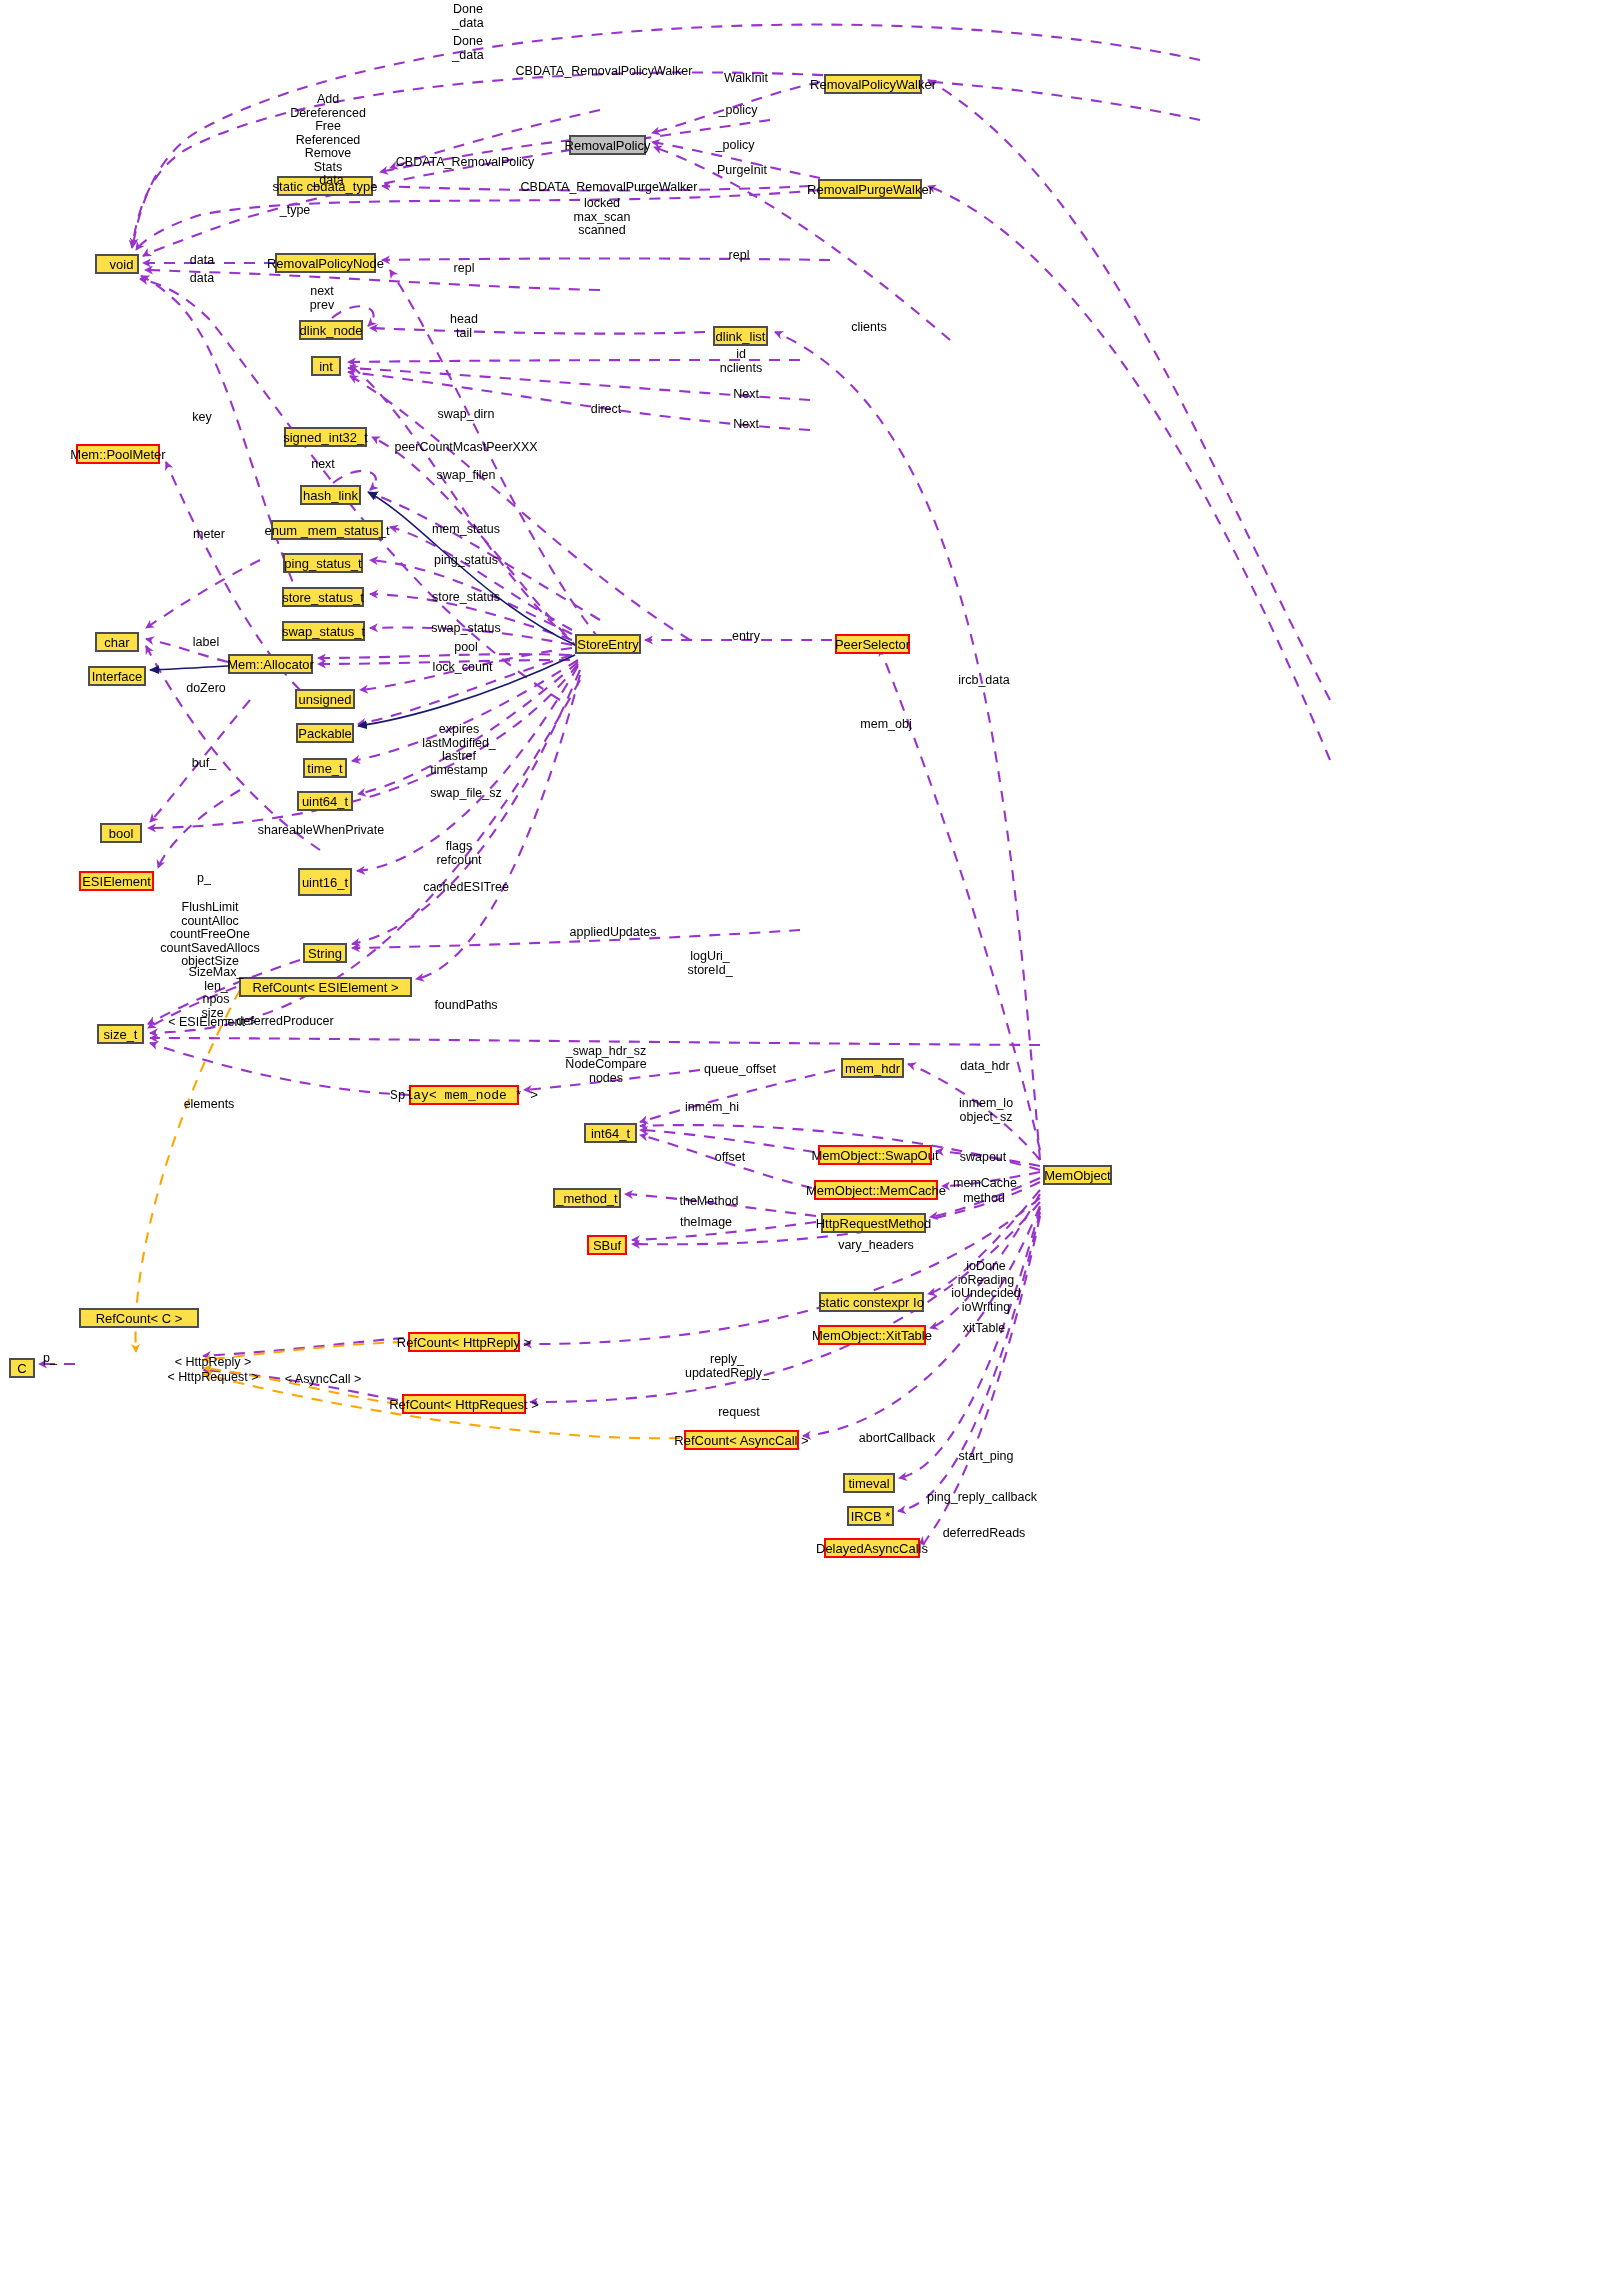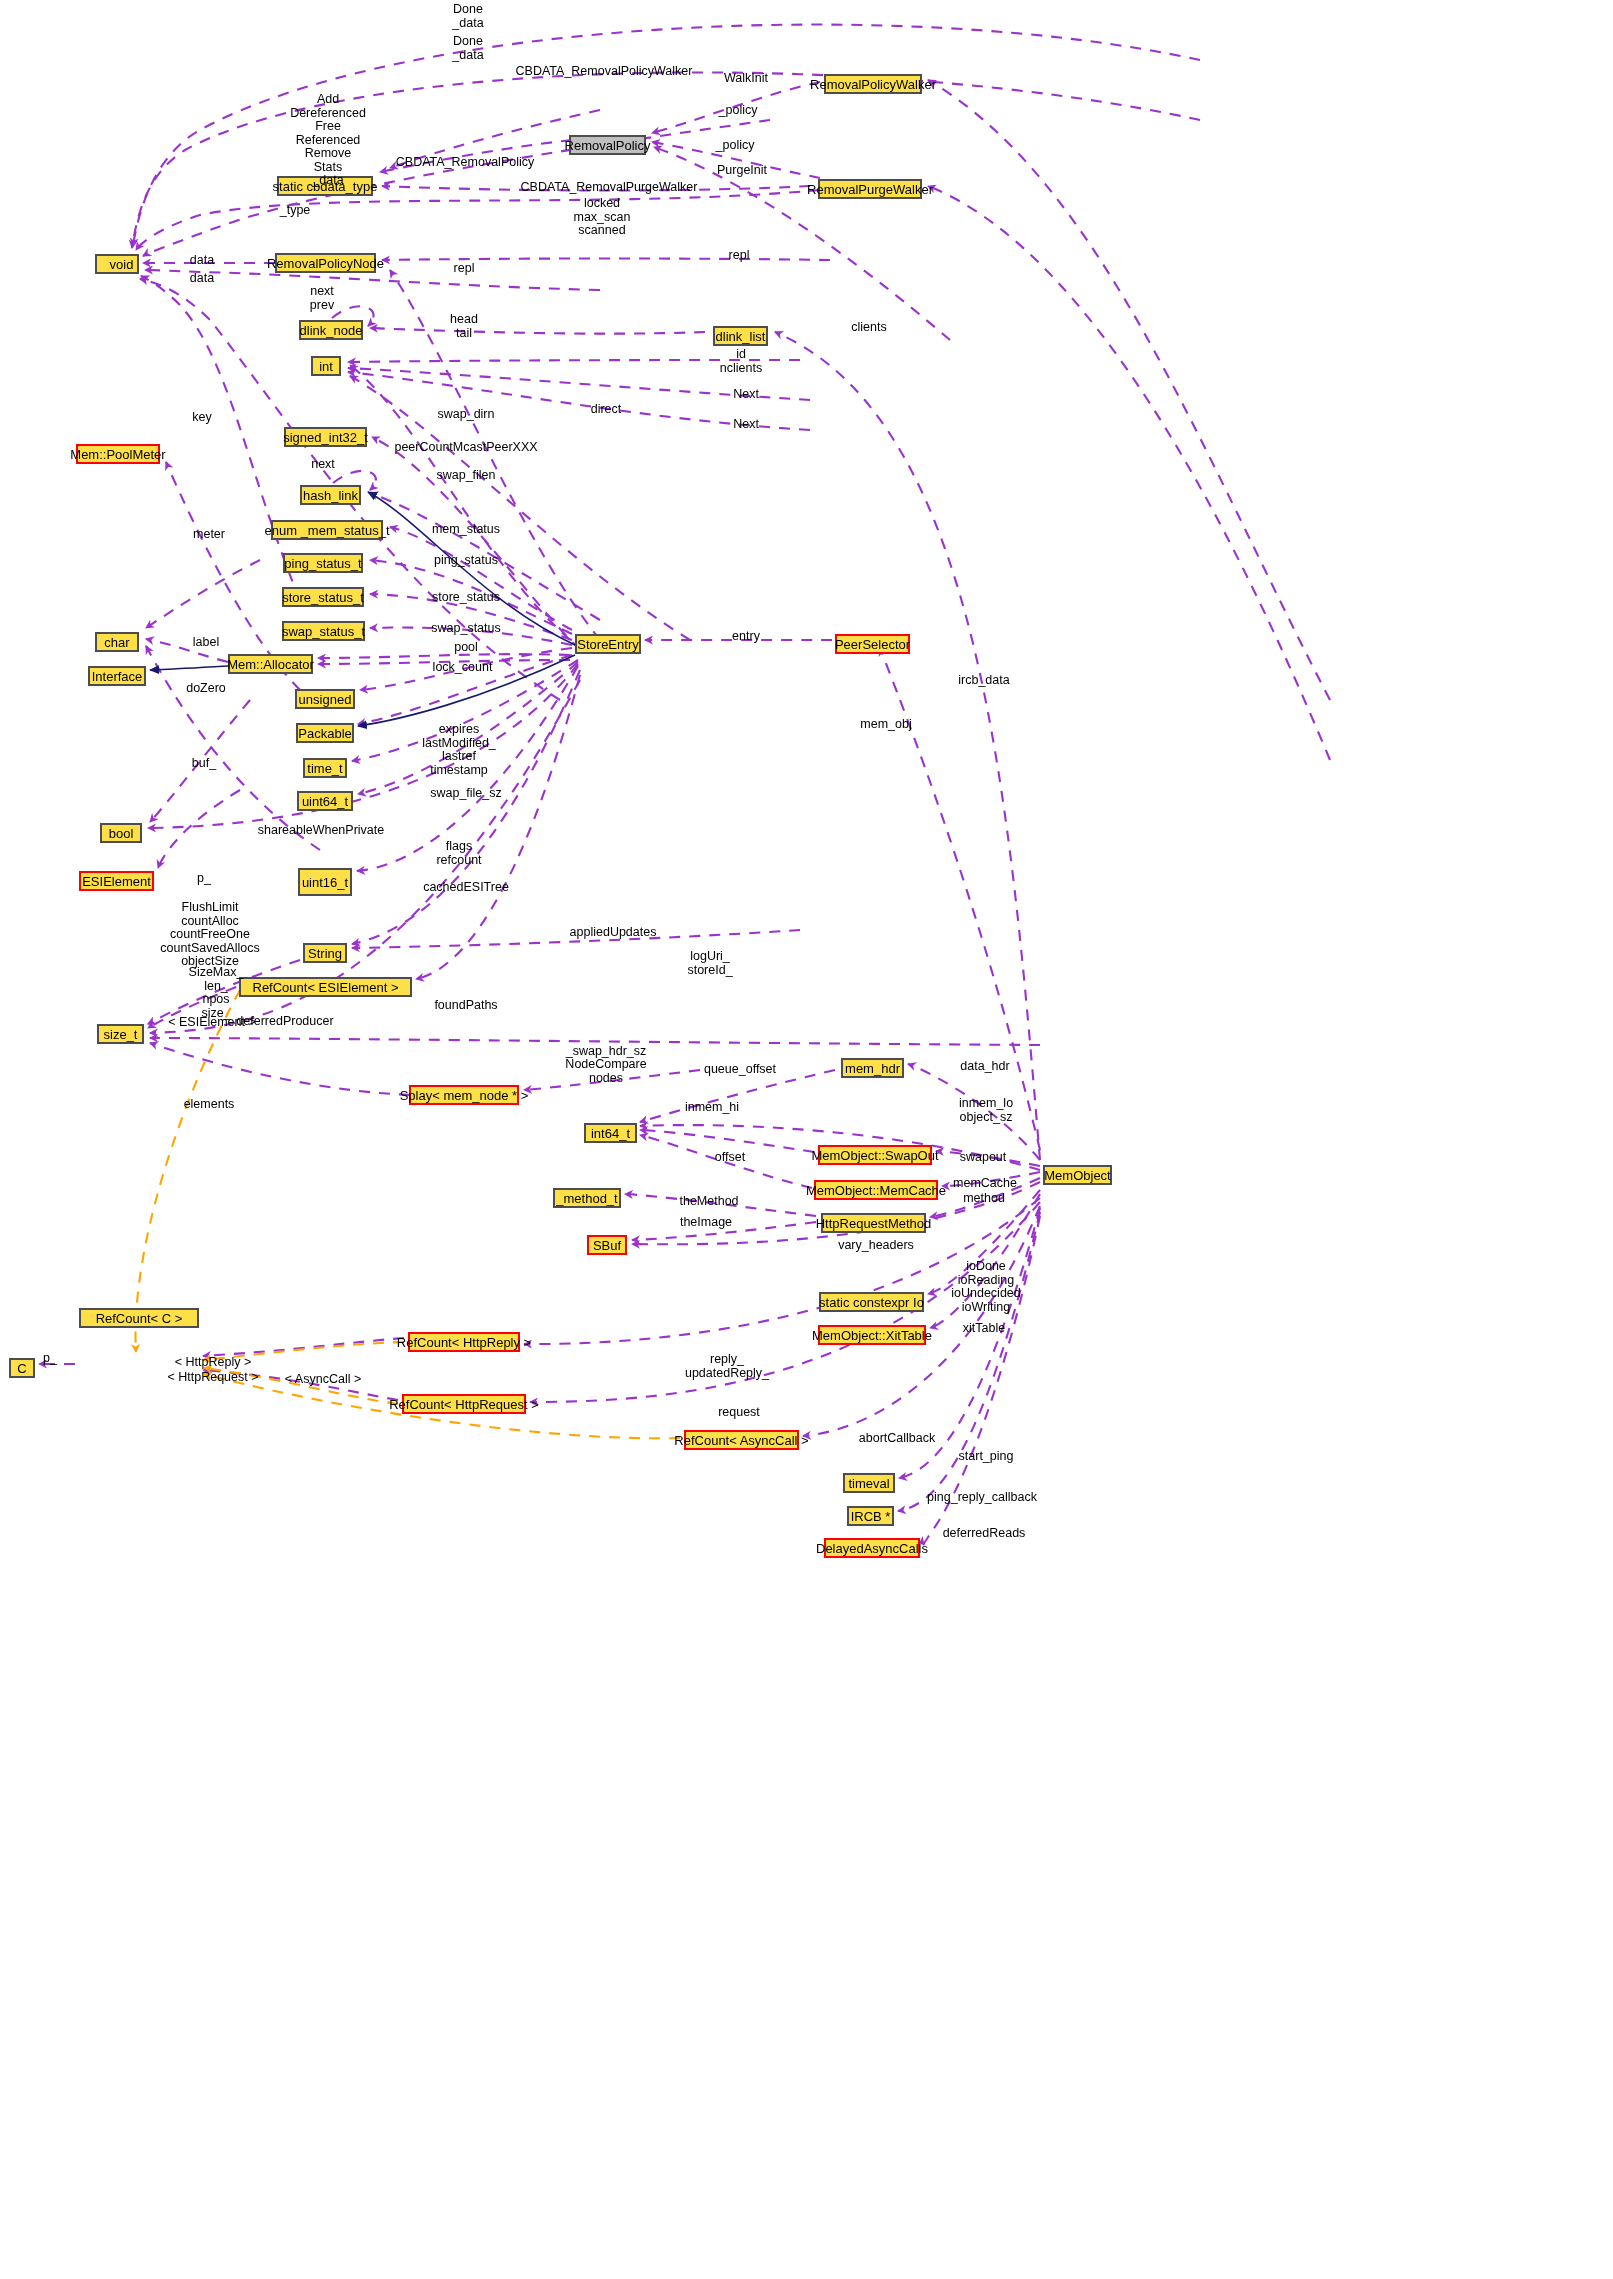--- a/index.html
+++ b/index.html
@@ -274,21 +274,21 @@
       </div>
       <div class="node thick" style="left: 303px; top: 943px; width: 44px; height: 20px;">
         <span>String</span>
       </div>
       <div class="node thick" style="left: 239px; top: 977px; width: 173px; height: 20px;">
         <span>RefCount&lt; ESIElement &gt;</span>
       </div>
       <div class="node thick" style="left: 97px; top: 1024px; width: 47px; height: 20px;">
         <span>size_t</span>
       </div>
-      <div class="node red" style="left: 409px; top: 1085px; width: 110px; height: 20px;">
+      <div class="node red" style="left: 409px; top: 1085px; width: 110px; height: 20px; font-family: Liberation Mono, monospace;">
         <span>Splay&lt; mem_node * &gt;</span>
       </div>
       <div class="node thick" style="left: 841px; top: 1058px; width: 63px; height: 20px;">
         <span>mem_hdr</span>
       </div>
       <div class="node thick" style="left: 584px; top: 1123px; width: 53px; height: 20px;">
         <span>int64_t</span>
       </div>
       <div class="node red" style="left: 818px; top: 1145px; width: 114px; height: 20px;">
         <span>MemObject::SwapOut</span>

